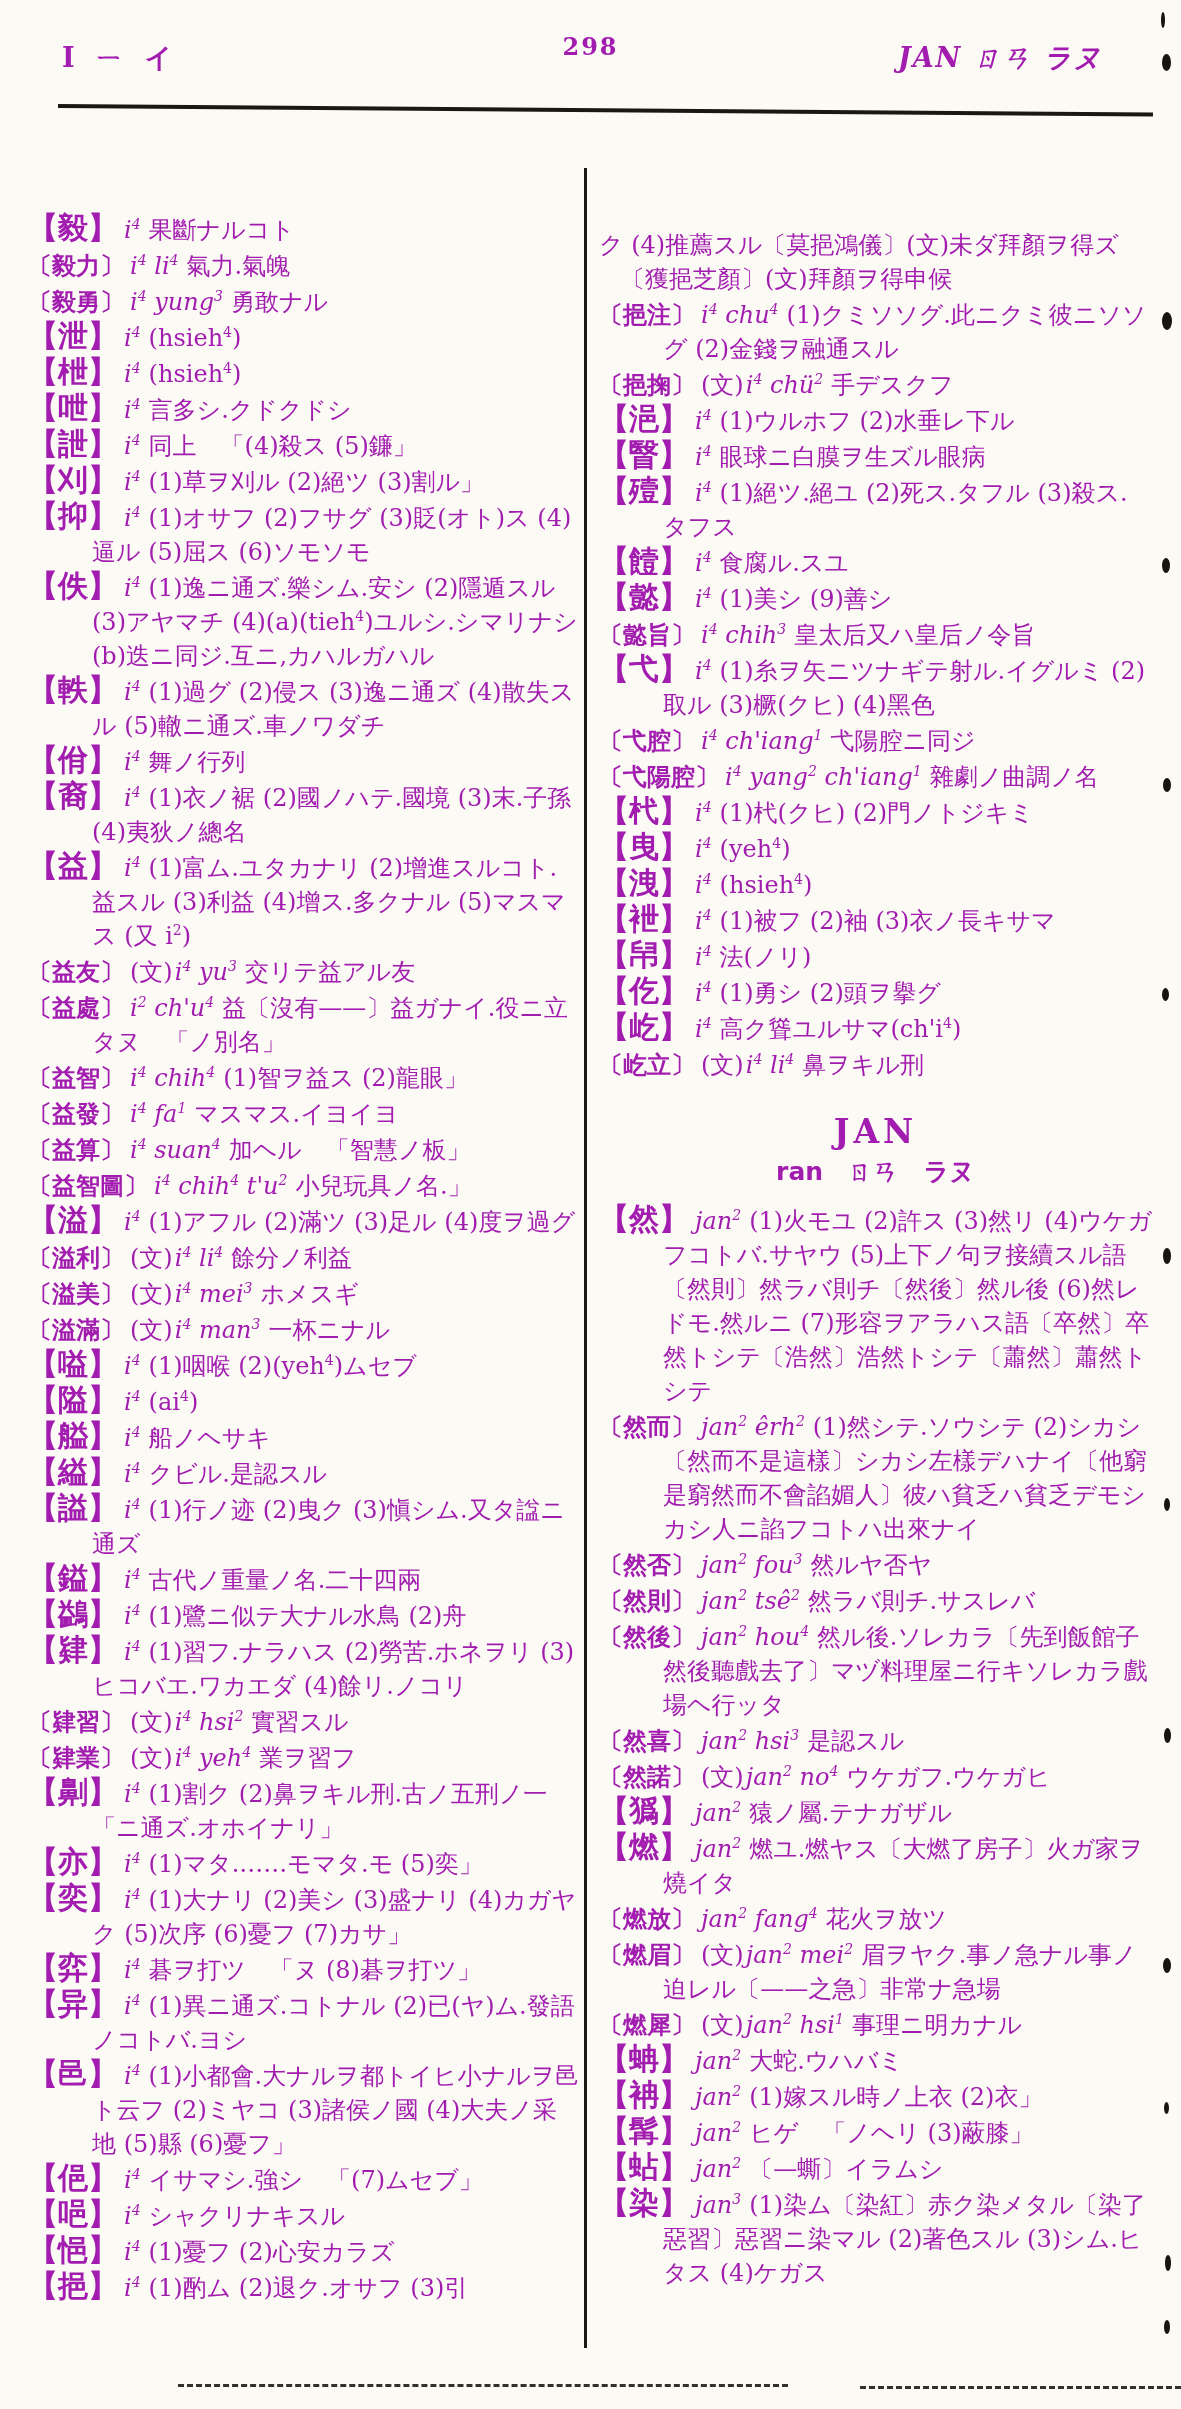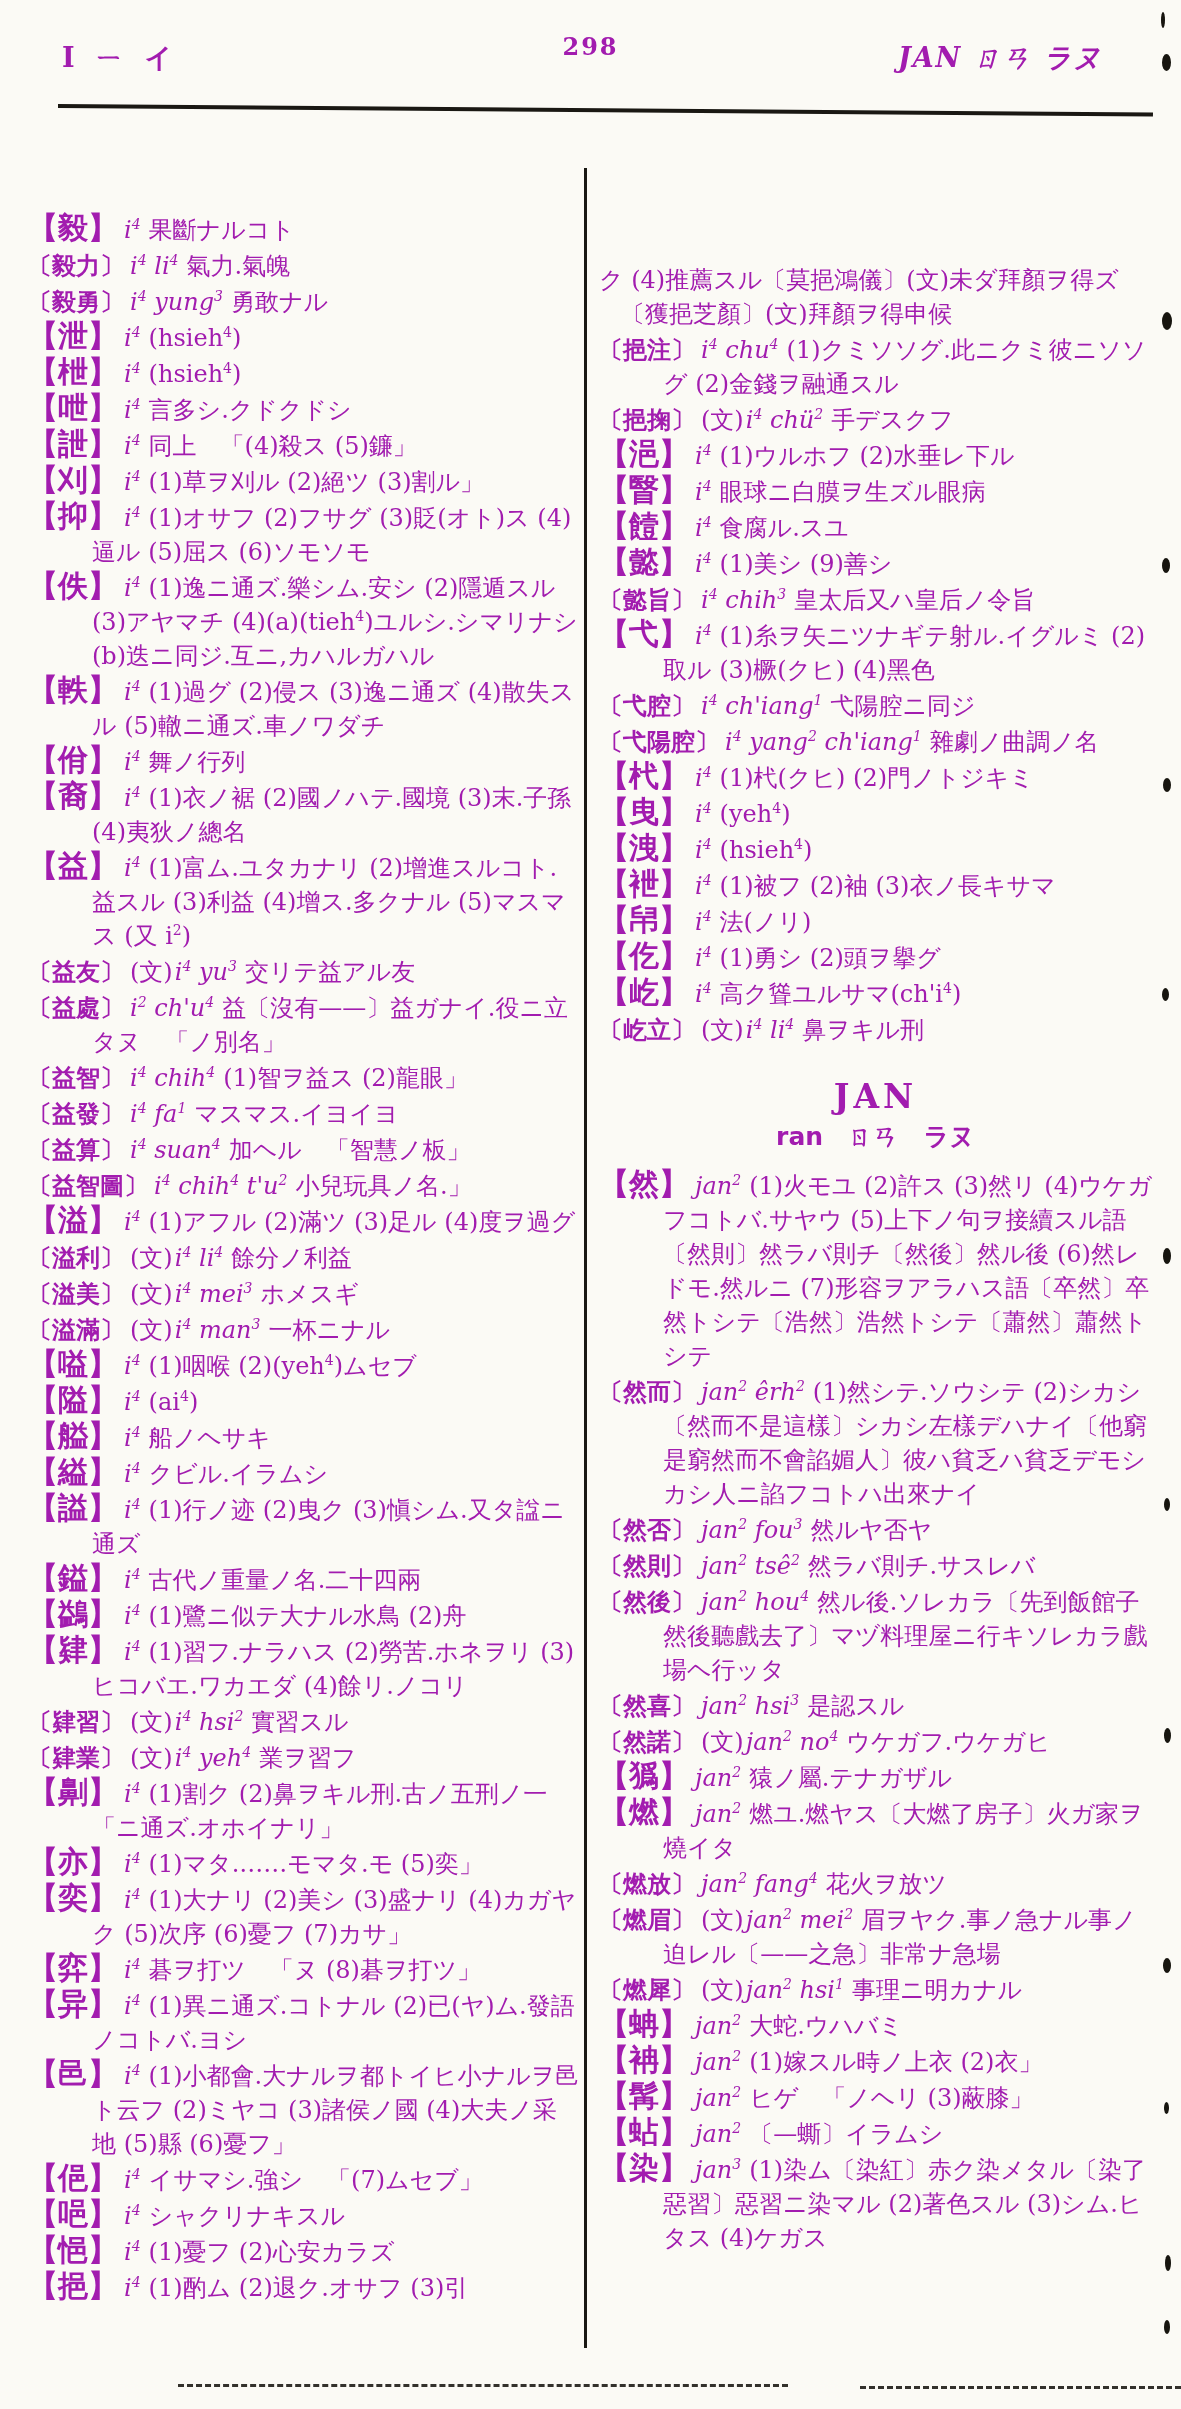--- a/index.html
+++ b/index.html
@@ -75,21 +75,21 @@
         <p class="entry sub"><span class="head">〔益發〕</span><span class="pron">i<sup>4</sup> fa<sup>1</sup></span><span class="body">マスマス.イヨイヨ</span></p>
         <p class="entry sub"><span class="head">〔益算〕</span><span class="pron">i<sup>4</sup> suan<sup>4</sup></span><span class="body">加ヘル　「智慧ノ板」</span></p>
         <p class="entry sub"><span class="head">〔益智圖〕</span><span class="pron">i<sup>4</sup> chih<sup>4</sup> t'u<sup>2</sup></span><span class="body">小兒玩具ノ名.」</span></p>
         <p class="entry main"><span class="head">【溢】</span><span class="pron">i<sup>4</sup></span><span class="body">(1)アフル (2)滿ツ (3)足ル (4)度ヲ過グ</span></p>
         <p class="entry sub"><span class="head">〔溢利〕</span><span class="pron"><span class="tag">(文)</span>i<sup>4</sup> li<sup>4</sup></span><span class="body">餘分ノ利益</span></p>
         <p class="entry sub"><span class="head">〔溢美〕</span><span class="pron"><span class="tag">(文)</span>i<sup>4</sup> mei<sup>3</sup></span><span class="body">ホメスギ</span></p>
         <p class="entry sub"><span class="head">〔溢滿〕</span><span class="pron"><span class="tag">(文)</span>i<sup>4</sup> man<sup>3</sup></span><span class="body">一杯ニナル</span></p>
         <p class="entry main"><span class="head">【嗌】</span><span class="pron">i<sup>4</sup></span><span class="body">(1)咽喉 (2)(yeh<sup>4</sup>)ムセブ</span></p>
         <p class="entry main"><span class="head">【隘】</span><span class="pron">i<sup>4</sup></span><span class="body">(ai<sup>4</sup>)</span></p>
         <p class="entry main"><span class="head">【艗】</span><span class="pron">i<sup>4</sup></span><span class="body">船ノヘサキ</span></p>
-        <p class="entry main"><span class="head">【縊】</span><span class="pron">i<sup>4</sup></span><span class="body">クビル.イラムシ</span></p>
+        <p class="entry main"><span class="head">【縊】</span><span class="pron">i<sup>4</sup></span><span class="body">クビル.是認スル</span></p>
         <p class="entry main"><span class="head">【謚】</span><span class="pron">i<sup>4</sup></span><span class="body">(1)行ノ迹 (2)曳ク (3)愼シム.又タ諡ニ通ズ</span></p>
         <p class="entry main"><span class="head">【鎰】</span><span class="pron">i<sup>4</sup></span><span class="body">古代ノ重量ノ名.二十四兩</span></p>
         <p class="entry main"><span class="head">【鷁】</span><span class="pron">i<sup>4</sup></span><span class="body">(1)鷺ニ似テ大ナル水鳥 (2)舟</span></p>
         <p class="entry main"><span class="head">【肄】</span><span class="pron">i<sup>4</sup></span><span class="body">(1)習フ.ナラハス (2)勞苦.ホネヲリ (3)ヒコバエ.ワカエダ (4)餘リ.ノコリ</span></p>
         <p class="entry sub"><span class="head">〔肄習〕</span><span class="pron"><span class="tag">(文)</span>i<sup>4</sup> hsi<sup>2</sup></span><span class="body">實習スル</span></p>
         <p class="entry sub"><span class="head">〔肄業〕</span><span class="pron"><span class="tag">(文)</span>i<sup>4</sup> yeh<sup>4</sup></span><span class="body">業ヲ習フ</span></p>
         <p class="entry main"><span class="head">【劓】</span><span class="pron">i<sup>4</sup></span><span class="body">(1)割ク (2)鼻ヲキル刑.古ノ五刑ノ一　「ニ通ズ.オホイナリ」</span></p>
         <p class="entry main"><span class="head">【亦】</span><span class="pron">i<sup>4</sup></span><span class="body">(1)マタ.……モマタ.モ (5)奕」</span></p>
         <p class="entry main"><span class="head">【奕】</span><span class="pron">i<sup>4</sup></span><span class="body">(1)大ナリ (2)美シ (3)盛ナリ (4)カガヤク (5)次序 (6)憂フ (7)カサ」</span></p>
         <p class="entry main"><span class="head">【弈】</span><span class="pron">i<sup>4</sup></span><span class="body">碁ヲ打ツ　「ヌ (8)碁ヲ打ツ」</span></p>
@@ -100,20 +100,21 @@
         <p class="entry main"><span class="head">【悒】</span><span class="pron">i<sup>4</sup></span><span class="body">(1)憂フ (2)心安カラズ</span></p>
         <p class="entry main"><span class="head">【挹】</span><span class="pron">i<sup>4</sup></span><span class="body">(1)酌ム (2)退ク.オサフ (3)引</span></p>
       </section>
     <div class="divider"></div>
     <section class="col right" id="col-right">
         <p class="entry cont"><span class="body">ク (4)推薦スル〔莫挹鴻儀〕<span class="tag">(文)</span>未ダ拜顏ヲ得ズ〔獲挹芝顏〕<span class="tag">(文)</span>拜顏ヲ得申候</span></p>
         <p class="entry sub"><span class="head">〔挹注〕</span><span class="pron">i<sup>4</sup> chu<sup>4</sup></span><span class="body">(1)クミソソグ.此ニクミ彼ニソソグ (2)金錢ヲ融通スル</span></p>
         <p class="entry sub"><span class="head">〔挹掬〕</span><span class="pron"><span class="tag">(文)</span>i<sup>4</sup> chü<sup>2</sup></span><span class="body">手デスクフ</span></p>
         <p class="entry main"><span class="head">【浥】</span><span class="pron">i<sup>4</sup></span><span class="body">(1)ウルホフ (2)水垂レ下ル</span></p>
         <p class="entry main"><span class="head">【瞖】</span><span class="pron">i<sup>4</sup></span><span class="body">眼球ニ白膜ヲ生ズル眼病</span></p>
+        <p class="entry main"><span class="head">【殪】</span><span class="pron">i<sup>4</sup></span><span class="body">(1)絕ツ.絕ユ (2)死ス.タフル (3)殺ス.タフス</span></p>
         <p class="entry main"><span class="head">【饐】</span><span class="pron">i<sup>4</sup></span><span class="body">食腐ル.スユ</span></p>
         <p class="entry main"><span class="head">【懿】</span><span class="pron">i<sup>4</sup></span><span class="body">(1)美シ (9)善シ</span></p>
         <p class="entry sub"><span class="head">〔懿旨〕</span><span class="pron">i<sup>4</sup> chih<sup>3</sup></span><span class="body">皇太后又ハ皇后ノ令旨</span></p>
         <p class="entry main"><span class="head">【弋】</span><span class="pron">i<sup>4</sup></span><span class="body">(1)糸ヲ矢ニツナギテ射ル.イグルミ (2)取ル (3)橛(クヒ) (4)黑色</span></p>
         <p class="entry sub"><span class="head">〔弋腔〕</span><span class="pron">i<sup>4</sup> ch'iang<sup>1</sup></span><span class="body">弋陽腔ニ同ジ</span></p>
         <p class="entry sub"><span class="head">〔弋陽腔〕</span><span class="pron">i<sup>4</sup> yang<sup>2</sup> ch'iang<sup>1</sup></span><span class="body">雜劇ノ曲調ノ名</span></p>
         <p class="entry main"><span class="head">【杙】</span><span class="pron">i<sup>4</sup></span><span class="body">(1)杙(クヒ) (2)門ノトジキミ</span></p>
         <p class="entry main"><span class="head">【曳】</span><span class="pron">i<sup>4</sup></span><span class="body">(yeh<sup>4</sup>)</span></p>
         <p class="entry main"><span class="head">【洩】</span><span class="pron">i<sup>4</sup></span><span class="body">(hsieh<sup>4</sup>)</span></p>
         <p class="entry main"><span class="head">【袣】</span><span class="pron">i<sup>4</sup></span><span class="body">(1)被フ (2)袖 (3)衣ノ長キサマ</span></p>

